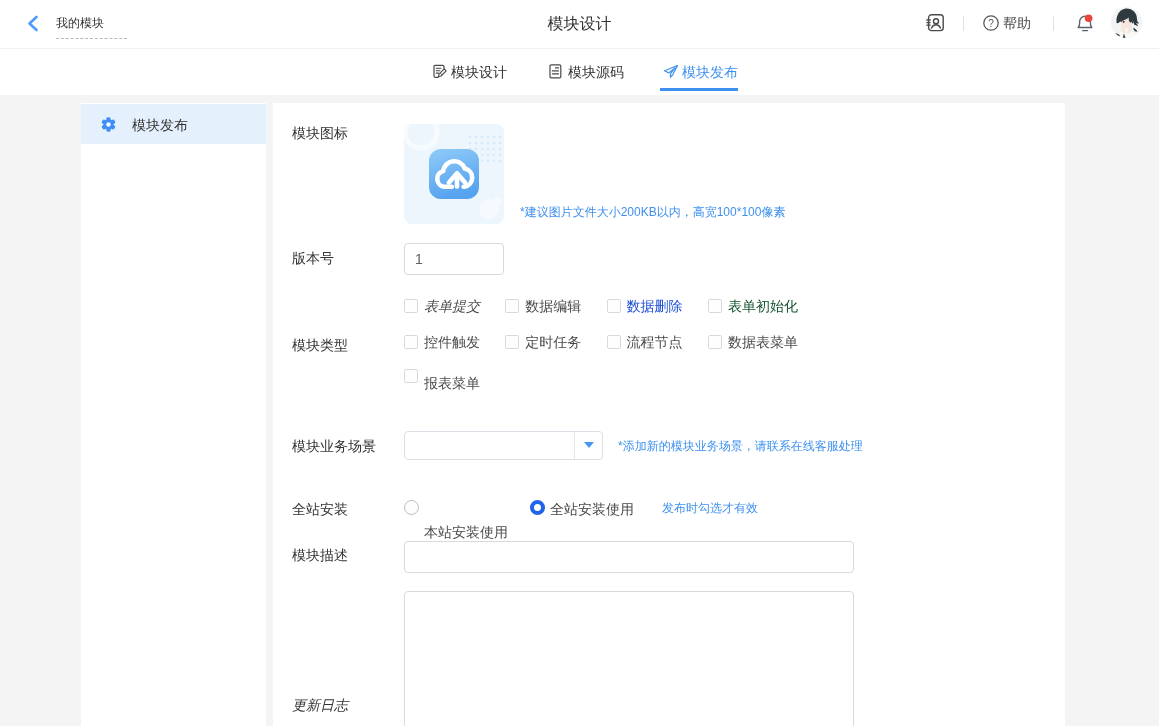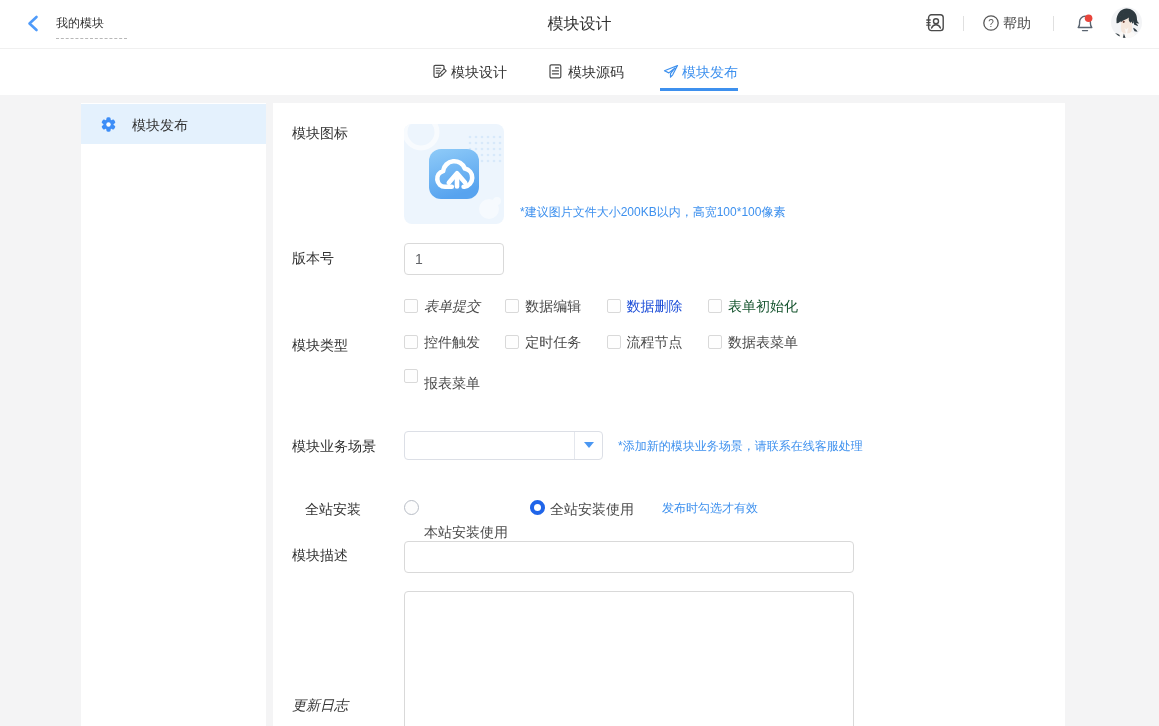--- a/index.html
+++ b/index.html
@@ -177,21 +177,21 @@
     <div class="abs" style="left:404px;top:369px;width:14px;height:14px;border:1px solid #d9d9d9;border-radius:2px;background:#fefefe;"></div>
     <div class="abs t14" style="left:424px;top:369px;color:#4a4a4a;margin-top:7px;">报表菜单</div>
   </div>
 
   <div class="abs t14" style="left:292px;top:439px;">模块业务场景</div>
   <div class="abs" style="left:404px;top:431px;width:199px;height:29px;border:1px solid #dcdfe6;border-radius:4px;background:#fff;"></div>
   <div class="abs" style="left:574px;top:432px;width:1px;height:27px;background:#e4e7ed;"></div>
   <div class="abs" style="left:584px;top:442px;width:0;height:0;border-left:5px solid transparent;border-right:5px solid transparent;border-top:6px solid #4a97f2;"></div>
   <div class="abs blue" style="font-size:12px;line-height:12px;white-space:nowrap;left:618px;top:440px;">*添加新的模块业务场景，请联系在线客服处理</div>
 
-  <div class="abs t14" style="left:292px;top:502px;margin-left:13px;">全站安装</div>
+  <div class="abs t14" style="left:292px;top:502px;">全站安装</div>
   <div class="abs" style="left:404px;top:500px;width:15px;height:15px;border-radius:50%;border:1px solid #b8bdc6;background:#fdfdfd;"></div>
   <div class="abs t14" style="left:424px;top:502px;color:#4a4a4a;margin-top:23px;">本站安装使用</div>
   <div class="abs" style="left:530px;top:500px;width:15px;height:15px;border-radius:50%;border:4.5px solid #2065e9;background:#fff;"></div>
   <div class="abs t14" style="left:550px;top:502px;color:#4a4a4a;">全站安装使用</div>
   <div class="abs blue" style="font-size:12px;line-height:12px;white-space:nowrap;left:662px;top:502px;">发布时勾选才有效</div>
 
   <div class="abs t14" style="left:292px;top:548px;">模块描述</div>
   <div class="abs" style="left:404px;top:541px;width:450px;height:32px;border:1px solid #d9d9d9;border-radius:4px;background:#fff;"></div>
 
   <div class="abs t14" style="left:292px;top:698px;font-style:italic;">更新日志</div>

